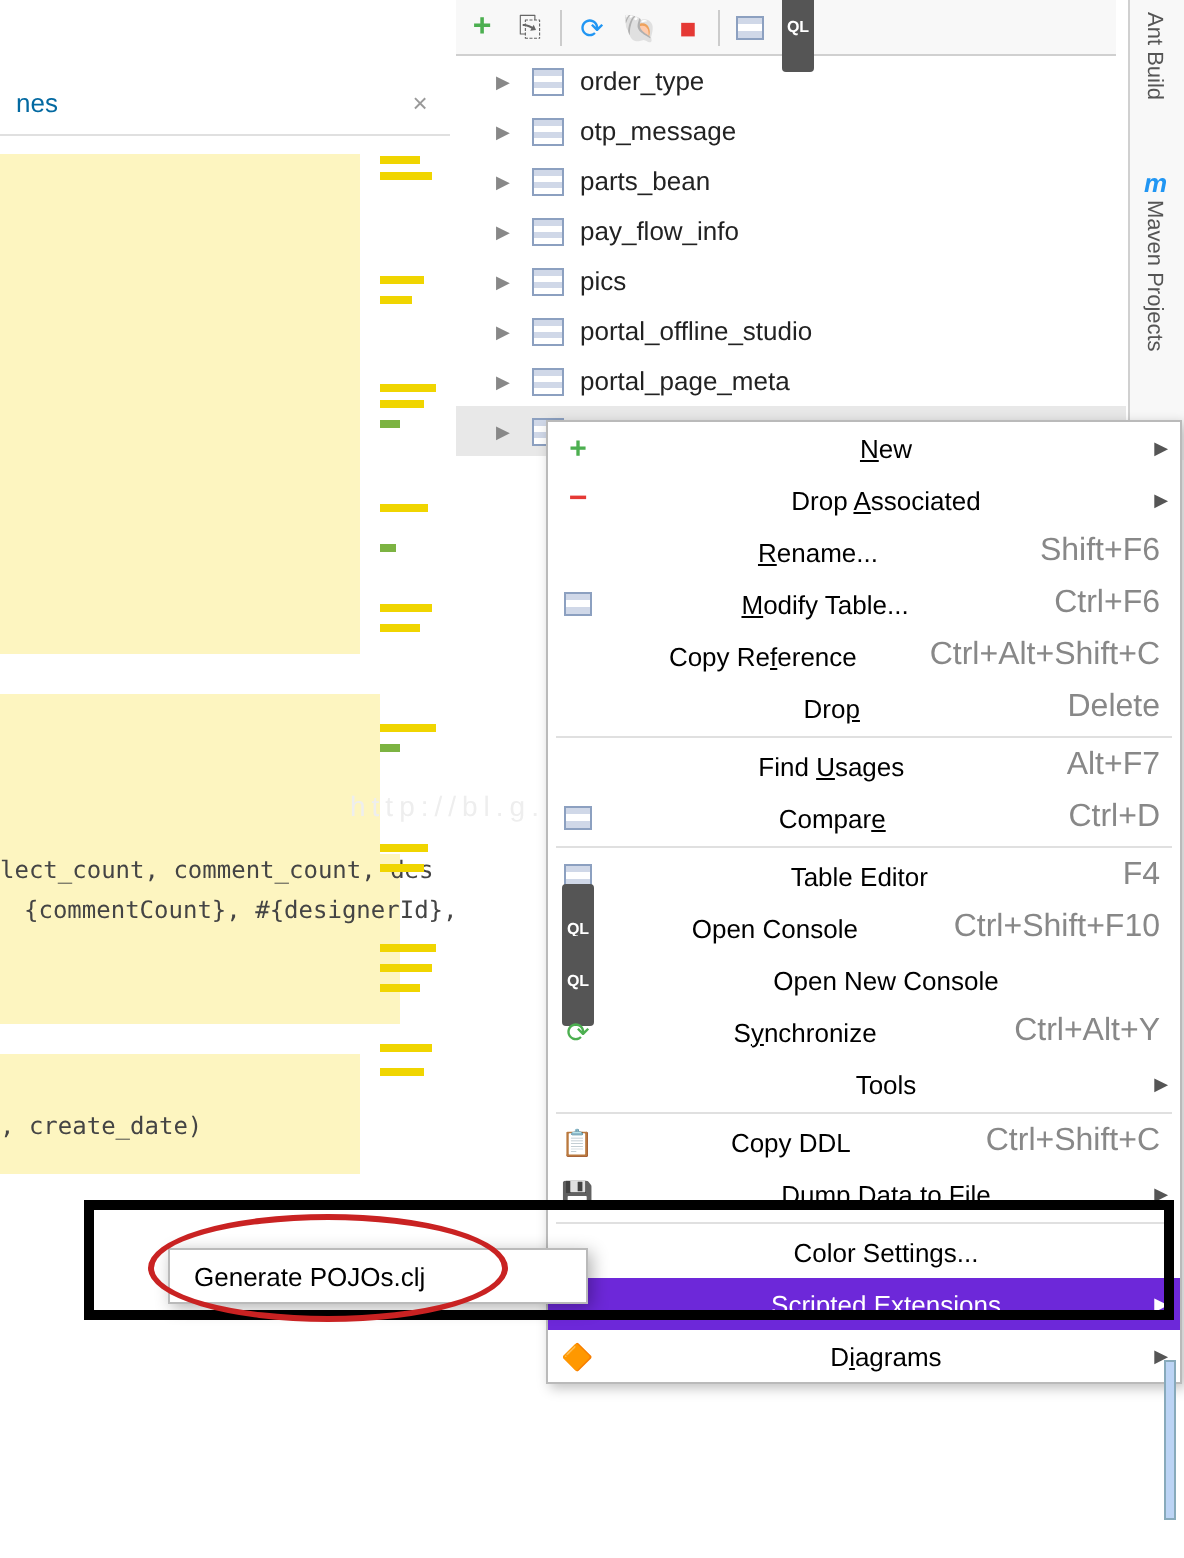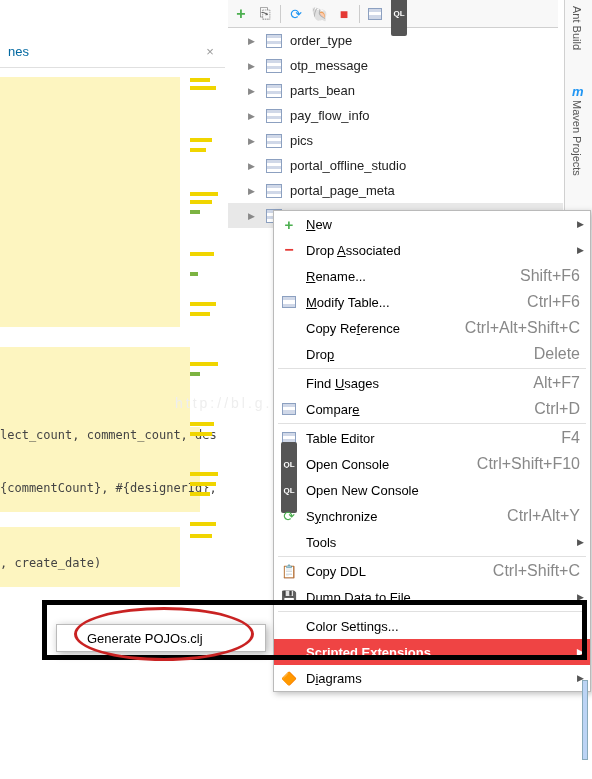--- a/index.html
+++ b/index.html
@@ -14,21 +14,21 @@
 
   .code-area { position: absolute; left: 0; top: 72px; width: 180px; height: 485px; background: #fff; }
   .highlight-block { background: #fdf5c0; position: absolute; left: 0; width: 180px; }
   .hb1 { top: 5px; height: 250px; }
   .hb2 { top: 275px; width: 190px; height: 130px; }
   .hb3 { top: 355px; width: 200px; height: 85px; }
   .hb4 { top: 455px; height: 60px; }
 
   .code-text { position: absolute; font-family: "Consolas", monospace; font-size: 12px; color: #444; white-space: nowrap; }
   .ct1 { left: 0; top: 356px; }
-  .ct2 { left: 0; top: 376px; margin-top: 33px; }
+  .ct2 { left: 12px; top: 376px; }
   .ct3 { left: 0; top: 484px; }
   .watermark { position:absolute; left:175px; top:395px; color:#eee; font-size:14px; letter-spacing:3px; }
 
   
   .minimap { position: absolute; left: 186px; top: 72px; width: 38px; height: 500px; }
   .mm-bar { position: absolute; left: 4px; height: 4px; background: #f0d500; }
   .mm-grn { background: #7cb342; }
 
   
   .toolbar { position: absolute; left: 228px; top: 0; width: 330px; height: 28px; border-bottom: 1px solid #d0d0d0; background: #f8f8f8; display: flex; align-items: center; gap: 6px; padding: 2px 4px; }
@@ -48,38 +48,38 @@
   
   .right-tools { position:absolute; right:0; top:0; width:28px; height:230px; border-left:1px solid #d0d0d0; background:#f8f8f8; }
   .vtext { writing-mode: vertical-rl; text-orientation: mixed; font-size:11px; color:#555; position:absolute; }
   .vt1 { top:6px; left:6px; }
   .vt2 { top:100px; left:6px; }
   .vtm { color:#2196f3; font-style:italic; font-weight:bold; font-size:13px; position:absolute; top:84px; left:7px; }
 
   
   .menu { position: absolute; left: 273px; top: 210px; width: 318px; background: #fff; border: 1px solid #bababa; box-shadow: 2px 2px 6px rgba(0,0,0,0.25); }
   .menu-row { height: 26px; display:flex; align-items:center; padding: 0 10px 0 6px; gap: 8px; position:relative; }
-  .menu-row.selected { background: #ef4444; color: #fff; font-weight: bold; }
+  .menu-row.selected { background: #6d28d9; color: #fff; }
   .menu-sep { height:1px; margin:1px 4px; background:#e0e0e0; }
   .menu-icon { width: 18px; height:18px; display:inline-flex; align-items:center; justify-content:center; font-size:13px; color:#555; }
-  .menu-label { flex: 1; color: inherit; }
+  .menu-label { flex: 1; color: inherit; text-align: center; }
   .menu-short { color: #888; font-size: 16px; }
   .menu-arrow { position:absolute; right:6px; font-size:9px; color:#555; }
   .menu-row.selected .menu-short, .menu-row.selected .menu-arrow { color:#fff; }
   .m-green-plus { color:#4caf50; font-weight:bold; font-size:15px; }
   .m-red-minus { color:#e53935; font-weight:bold; font-size:16px; }
   .m-sync { color:#4caf50; font-size:14px; }
   .m-table { width:14px; height:12px; background: linear-gradient(#d0d8e8 0 30%, #fff 30% 65%, #d0d8e8 65% 100%); border:1px solid #8ca0c0; display:inline-block; }
   .m-ql { background:#555; color:#fff; font-size:8px; font-weight:bold; padding:18px 2px; border-radius:2px; }
   .m-copy { color:#5a8; }
   .m-save { color:#3869c9; }
   .mnemonic { text-decoration: underline; }
 
   
-  .submenu { position:absolute; left:56px; top:624px; width:210px; background:#fff; border:1px solid #bababa; box-shadow: 2px 2px 8px rgba(0,0,0,0.3); padding-left: 18px; }
+  .submenu { position:absolute; left:84px; top:624px; width:210px; background:#fff; border:1px solid #bababa; box-shadow: 2px 2px 8px rgba(0,0,0,0.3); }
   .submenu-row { height:26px; display:flex; align-items:center; padding:0 12px; }
 
   
   .anno-box { position:absolute; left:42px; top:600px; width:545px; height:60px; border: 5px solid #000; pointer-events:none; }
   .anno-ellipse { position:absolute; left:74px; top:607px; width:180px; height:54px; border:3px solid #c92222; border-radius:50%; pointer-events:none; }
 
   
   .vbar { position:absolute; right:4px; top:680px; width:6px; height:80px; background:#bcd4f5; border:1px solid #8ab; }
 </style>
 </head>

